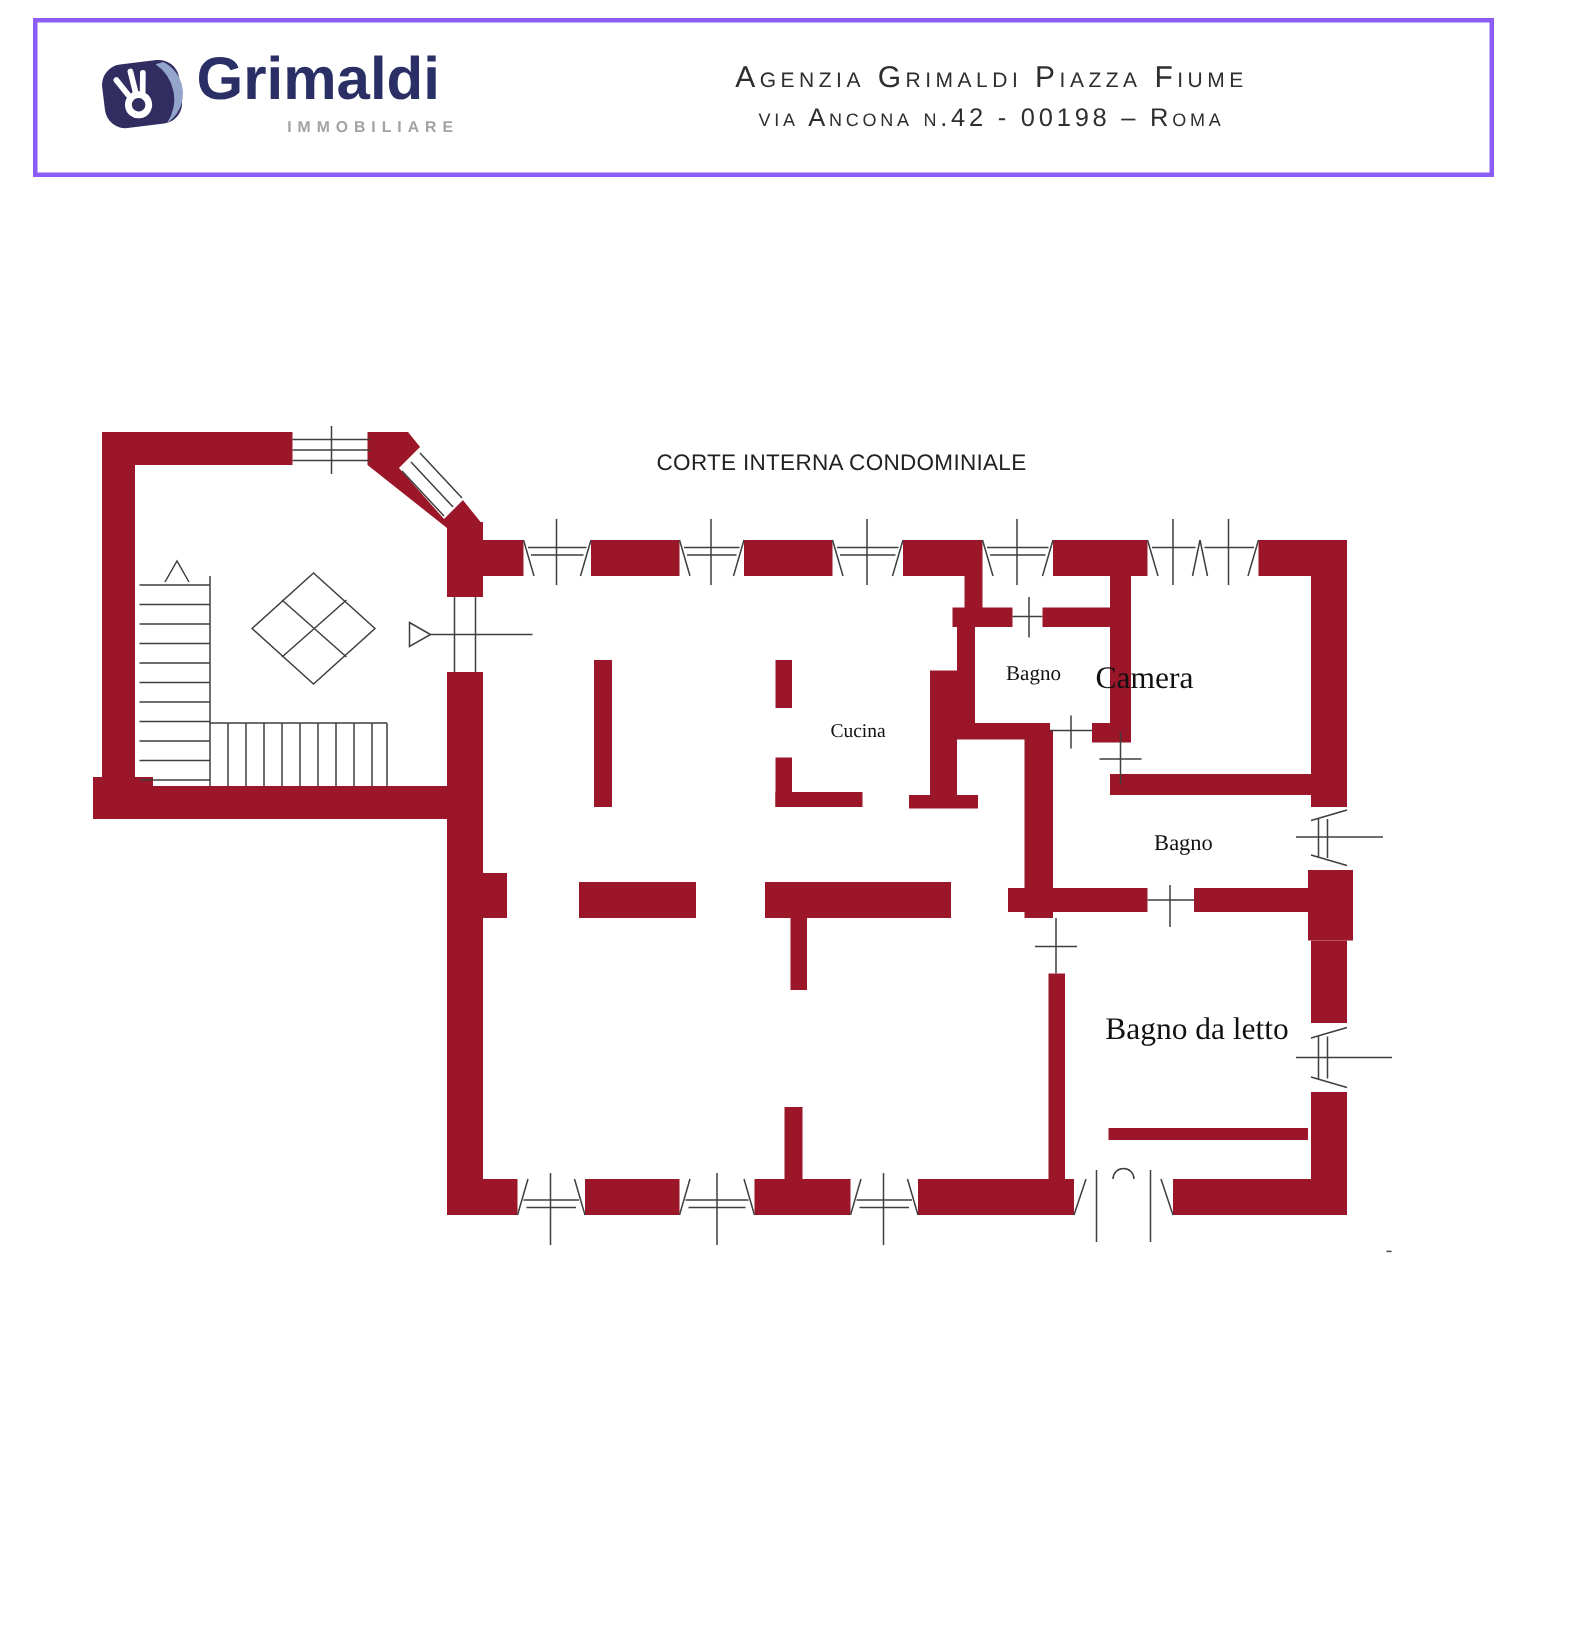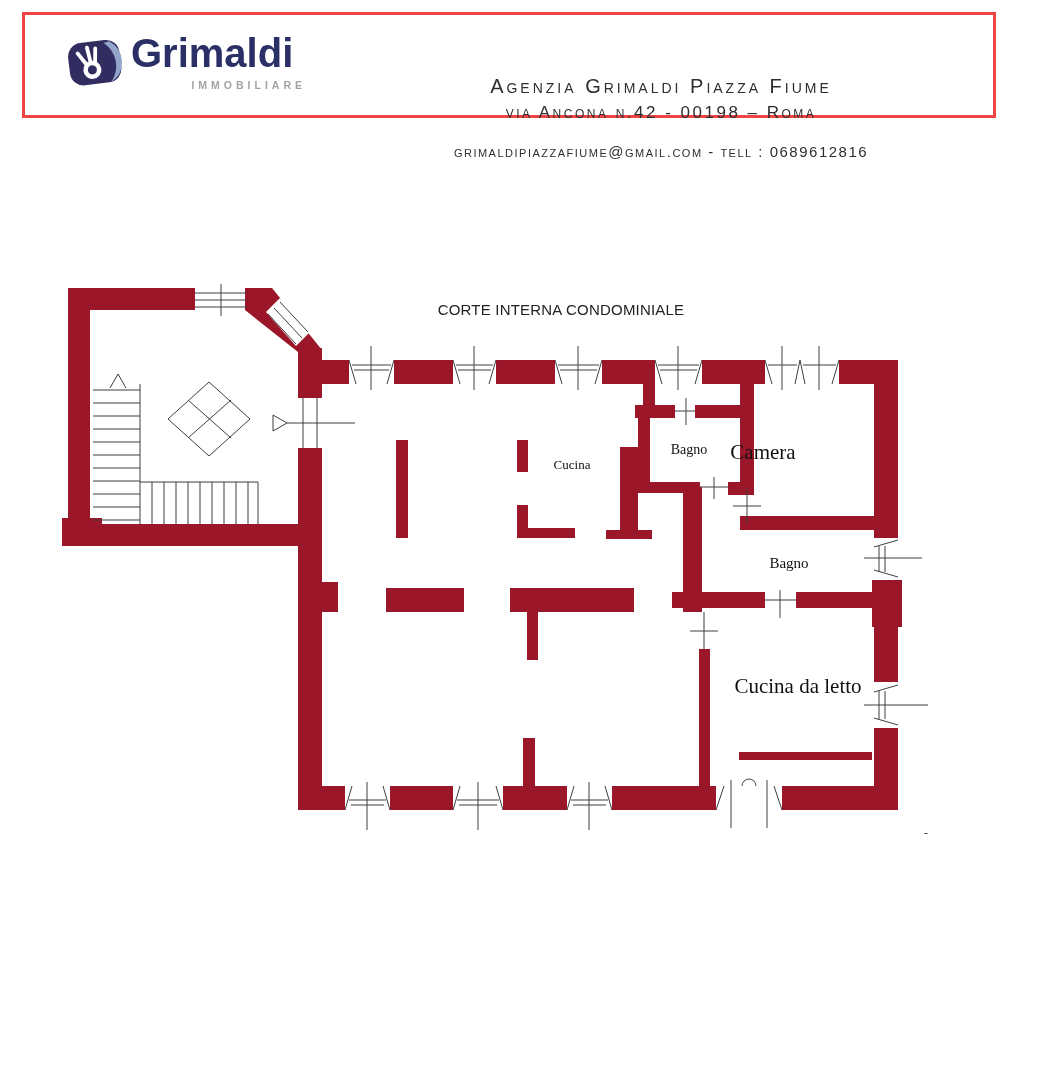--- a/index.html
+++ b/index.html
@@ -1,42 +1,42 @@
 <!DOCTYPE html>
 <html style="--wall: #9a1628;"><head>
 <meta charset="utf-8">
 <style>
   html,body{margin:0;padding:0;background:#ffffff;}
   body{width:1059px;height:1085px;position:relative;overflow:hidden;
        font-family:"Liberation Sans",sans-serif;}
 
   
   .header-box{position:absolute;left:22px;top:12px;width:968px;height:100px;
-              background:#fff;border:3px solid #ef4444;}
+              background:#fff;border:3px solid #8b5cf6;}
   .logo{position:absolute;left:42px;top:20px;width:280px;height:70px;}
   .logo-icon{position:absolute;left:0;top:0;}
   .wordmark{position:absolute;left:64px;top:-4px;width:176px;
             font-size:40px;font-weight:bold;color:#2a3066;letter-spacing:0px;}
   .tagline{position:absolute;left:67px;top:44px;width:172px;text-align:right;
            font-size:10.5px;letter-spacing:4px;color:#a3a3a3;font-weight:bold;}
   .agency{position:absolute;left:366px;top:26px;width:540px;text-align:center;
           color:#2e2e2e;font-variant:small-caps;}
-  .agency .l1{font-size:20px;letter-spacing:3px;margin-bottom:5px;margin-top:34px;}
+  .agency .l1{font-size:20px;letter-spacing:3px;margin-bottom:5px;}
   .agency .l2{font-size:17px;letter-spacing:2.5px;margin-bottom:20px;}
   .agency .l3{font-size:15px;letter-spacing:1.5px;}
 
   
   svg.plan{position:absolute;left:0;top:0;}
   .wall{fill:var(--wall,#9a1628);}
   .tl{stroke:#3f3f3f;stroke-width:1;fill:none;}
   .lbl{position:absolute;transform:translate(-50%,-50%);white-space:nowrap;
        color:#111;font-family:Liberation Serif, serif;}
   .lbl-courtyard{font-family:"Liberation Sans",sans-serif;font-size:15px;
                  letter-spacing:0.2px;color:#222;}
-  .lbl-cucina{font-size:13px;}
+  .lbl-cucina{font-size:13px;margin-top:22px;}
   .lbl-bagno1{font-size:14px;}
   .lbl-camera{font-size:21px;}
   .lbl-bagno2{font-size:15px;}
   .lbl-cdl{font-size:21px;}
   .lbl-dash{font-size:13px;color:#444;}
 </style>
 </head>
 <body>
 
 <div class="header-box">
@@ -48,21 +48,20 @@
         <circle cx="27" cy="36" r="7.5" fill="none" stroke="#ffffff" stroke-width="5"></circle>
         <path d="M21 29 L13 16 M26 27 L24 11 M31 28 L33 13" stroke="#ffffff" stroke-width="4.2" stroke-linecap="round" fill="none"></path>
       </g>
     </svg>
     <div class="wordmark">Grimaldi</div>
     <div class="tagline">IMMOBILIARE</div>
   </div>
   <div class="agency">
     <div class="l1">Agenzia Grimaldi Piazza Fiume</div>
     <div class="l2">via Ancona n.42  - 00198 – Roma</div>
-    <div class="l3">grimaldipiazzafiume@gmail.com - tell : 0689612816</div>
   </div>
 </div>
 
 <svg class="plan" width="1059" height="1085" viewBox="0 0 1059 1085">
 
   <g>
     <rect class="wall" x="68" y="288" width="127" height="22"></rect>
     <rect class="wall" x="247" y="288" width="22" height="22"></rect>
     <polygon class="wall" points="245,288 272,288 322,350 322,398 298,398 298,352 245,310"></polygon>
     <polygon fill="#ffffff" points="266,312 282,296 312,330 296,346"></polygon>
@@ -167,14 +166,14 @@
     <path class="tl" d="M716 810L724 786 M782 810L774 786 M731 780V828 M767 780V828"></path>
     <path class="tl" d="M742 786 A7 7 0 0 1 756 786"></path>
   </g>
 </svg>
 
 <div class="lbl lbl-courtyard" style="left:561px;top:309px;">CORTE INTERNA CONDOMINIALE</div>
 <div class="lbl lbl-cucina" style="left:572px;top:465px;">Cucina</div>
 <div class="lbl lbl-bagno1" style="left:689px;top:450px;">Bagno</div>
 <div class="lbl lbl-camera" style="left:763px;top:452px;">Camera</div>
 <div class="lbl lbl-bagno2" style="left:789px;top:563px;">Bagno</div>
-<div class="lbl lbl-cdl" style="left:798px;top:686px;">Cucina da letto</div>
+<div class="lbl lbl-cdl" style="left:798px;top:686px;">Bagno da letto</div>
 <div class="lbl lbl-dash" style="left:926px;top:833px;">-</div>
 
 </body></html>

